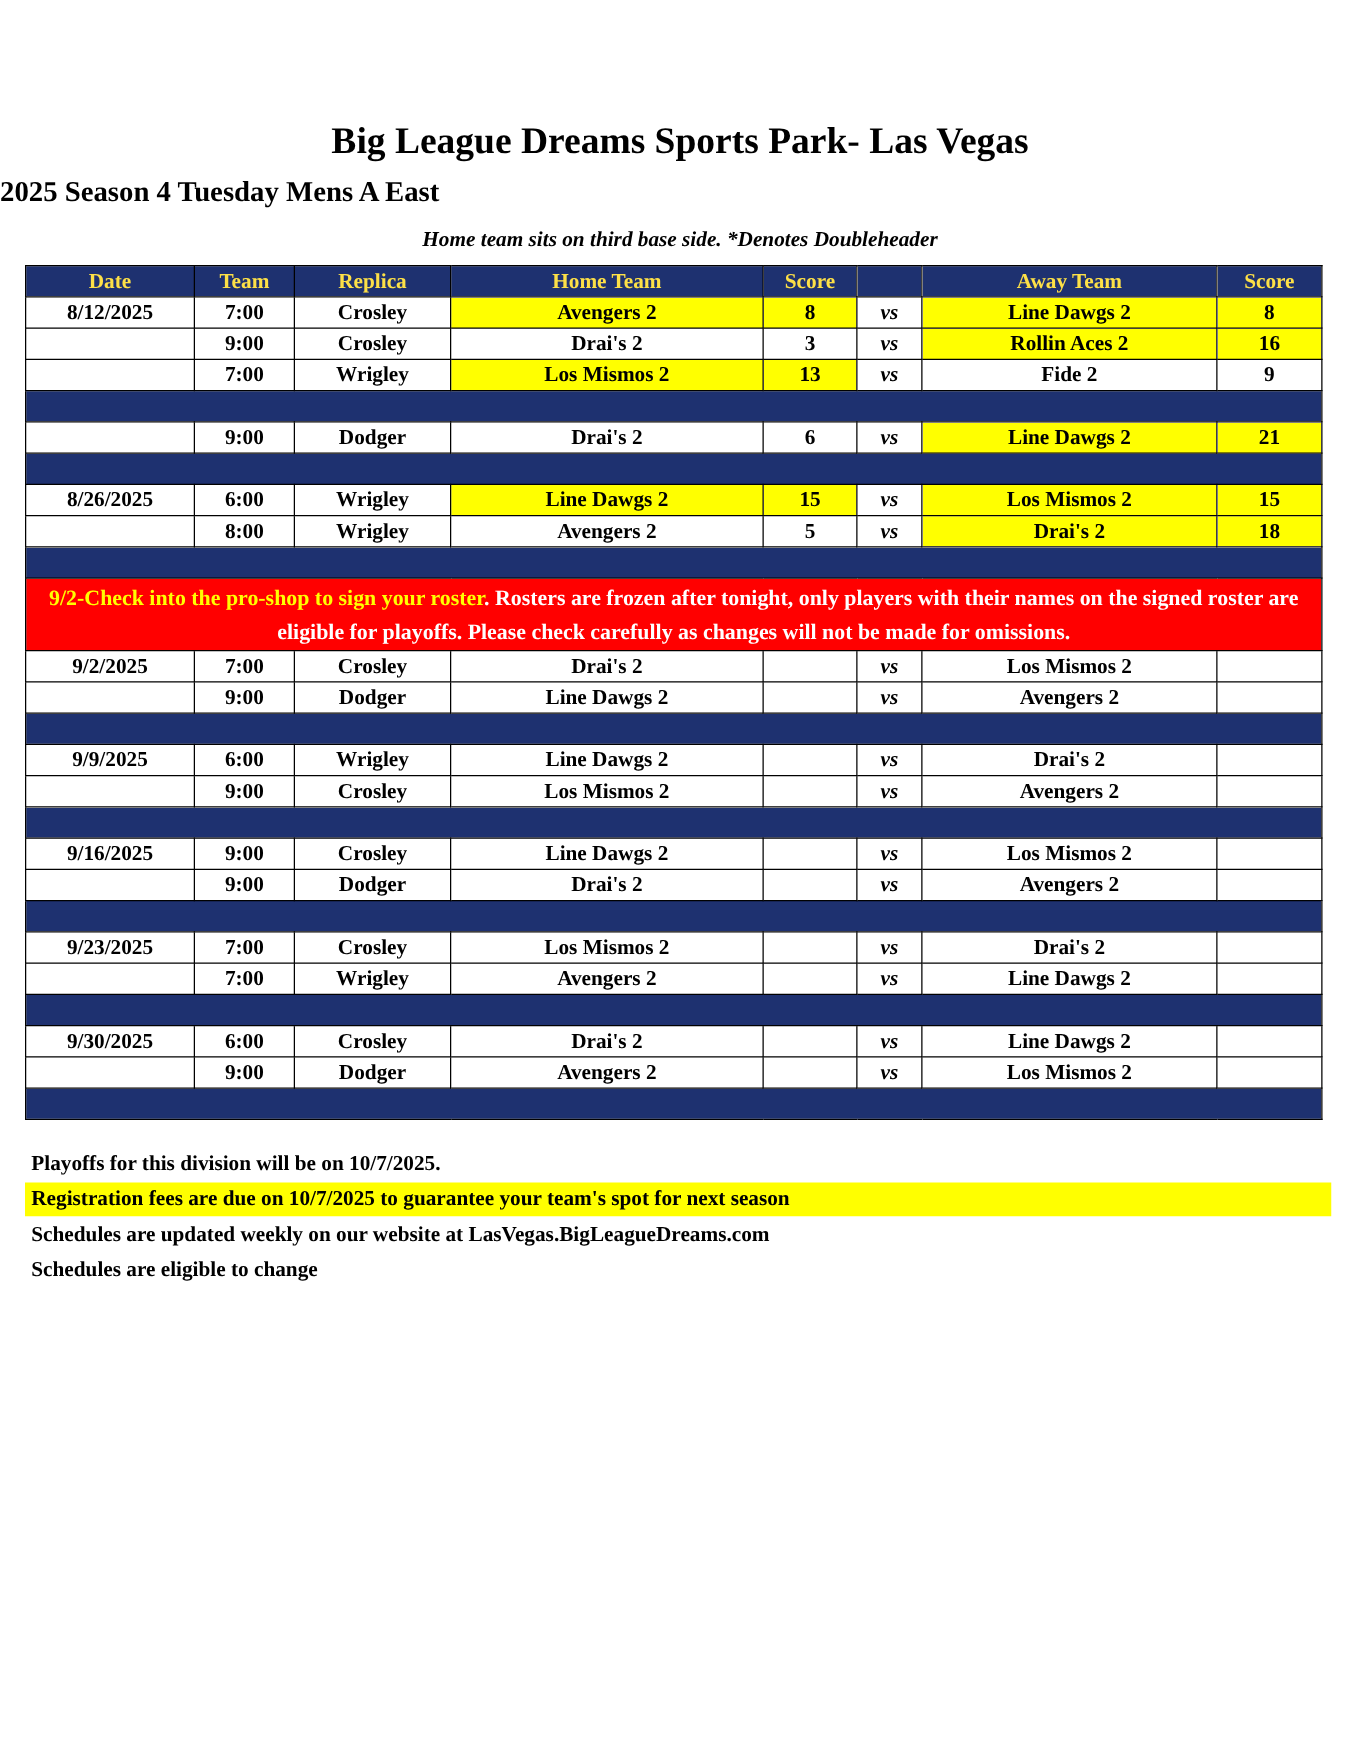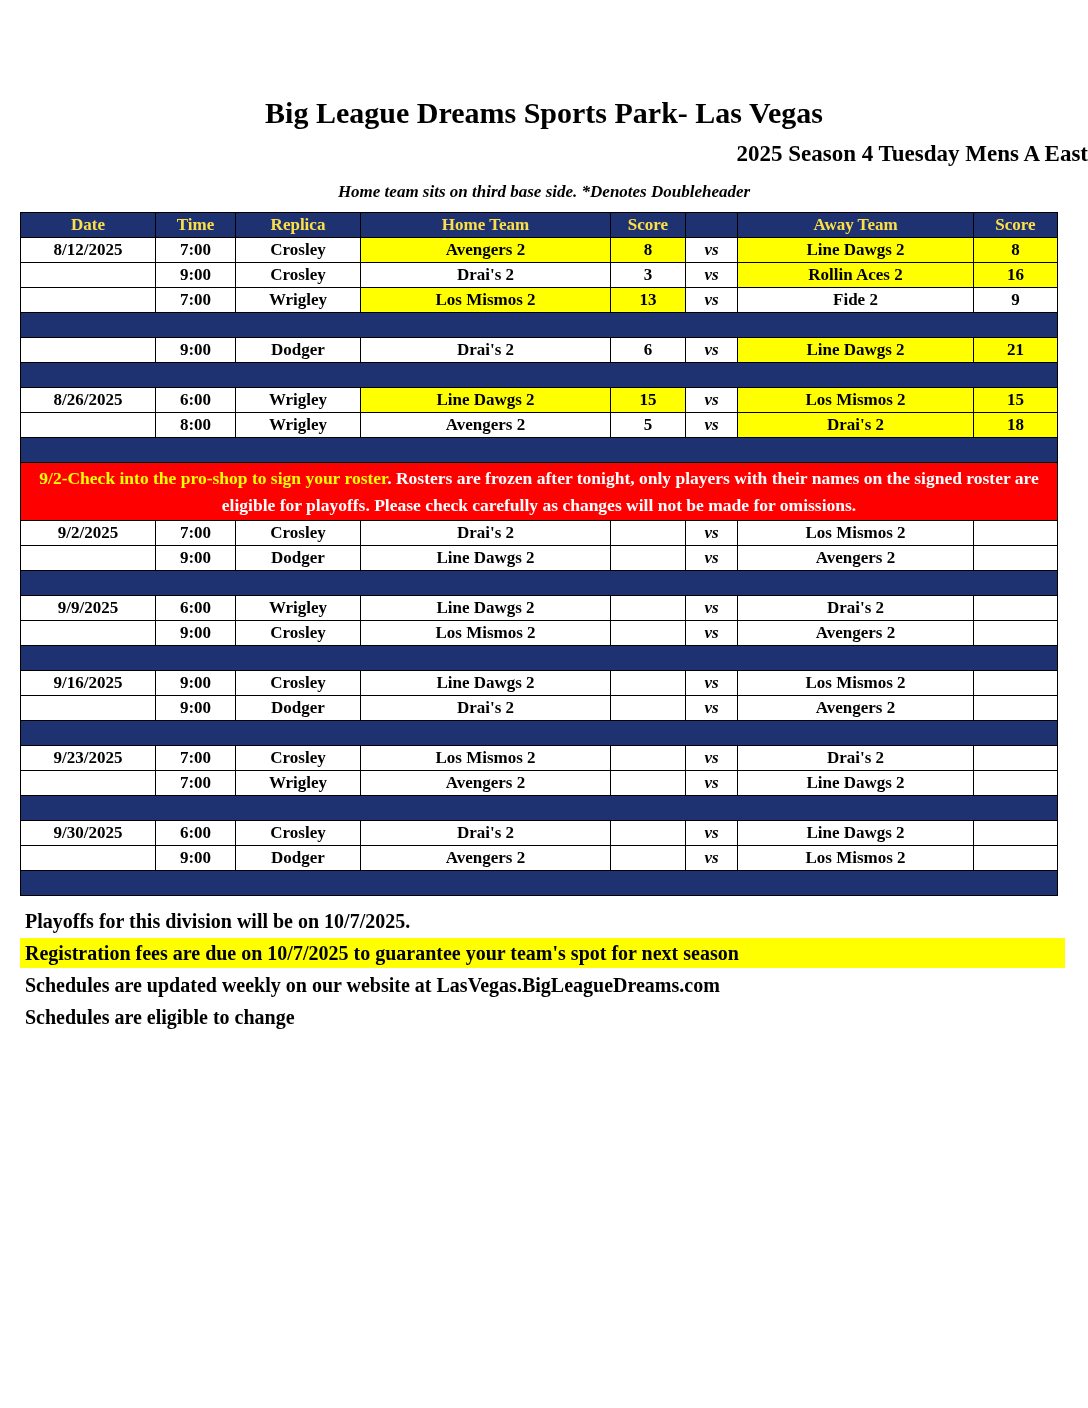--- a/index.html
+++ b/index.html
@@ -22,21 +22,21 @@
     overflow: hidden;
   }
   .title {
     text-align: center;
     font-weight: 700;
     font-size: 30px;
     margin: 0;
     line-height: 1.1;
   }
   .subtitle {
-    text-align: right;
+    text-align: left;
     font-weight: 700;
     font-size: 23px;
     margin: 12px 0 0 0;
     line-height: 1.1;
   }
   .note {
     text-align: center;
     font-weight: 700;
     font-style: italic;
     font-size: 17px;
@@ -72,23 +72,23 @@
     background: var(--red);
     color: #ffffff;
     height: 52px;
     white-space: normal;
     line-height: 1.5;
     font-size: 17.5px;
     padding: 2px 4px;
   }
   .banner-hl { color: var(--hl); }
   .footer {
-    margin: 10px 0 0 20px;
-    font-weight: 700;
-    font-size: 20px;
+    margin: 22px 0 0 20px;
+    font-weight: 700;
+    font-size: 17px;
     width: 1045px;
   }
   .footer-line {
     padding: 3px 5px;
     margin: 2px 0;
     line-height: 1.2;
   }
   .reg-line { background: var(--hl); }
 </style>
 </head>
@@ -107,21 +107,21 @@
       <col style="width:125px">
       <col style="width:250px">
       <col style="width:75px">
       <col style="width:52px">
       <col style="width:236px">
       <col style="width:84px">
     </colgroup>
     <thead>
       <tr>
         <th>Date</th>
-        <th>Time</th>
+        <th>Team</th>
         <th>Replica</th>
         <th>Home Team</th>
         <th>Score</th>
         <th></th>
         <th>Away Team</th>
         <th>Score</th>
       </tr>
     </thead>
     <tbody id="schedule-body">
         <tr class="game-row">

